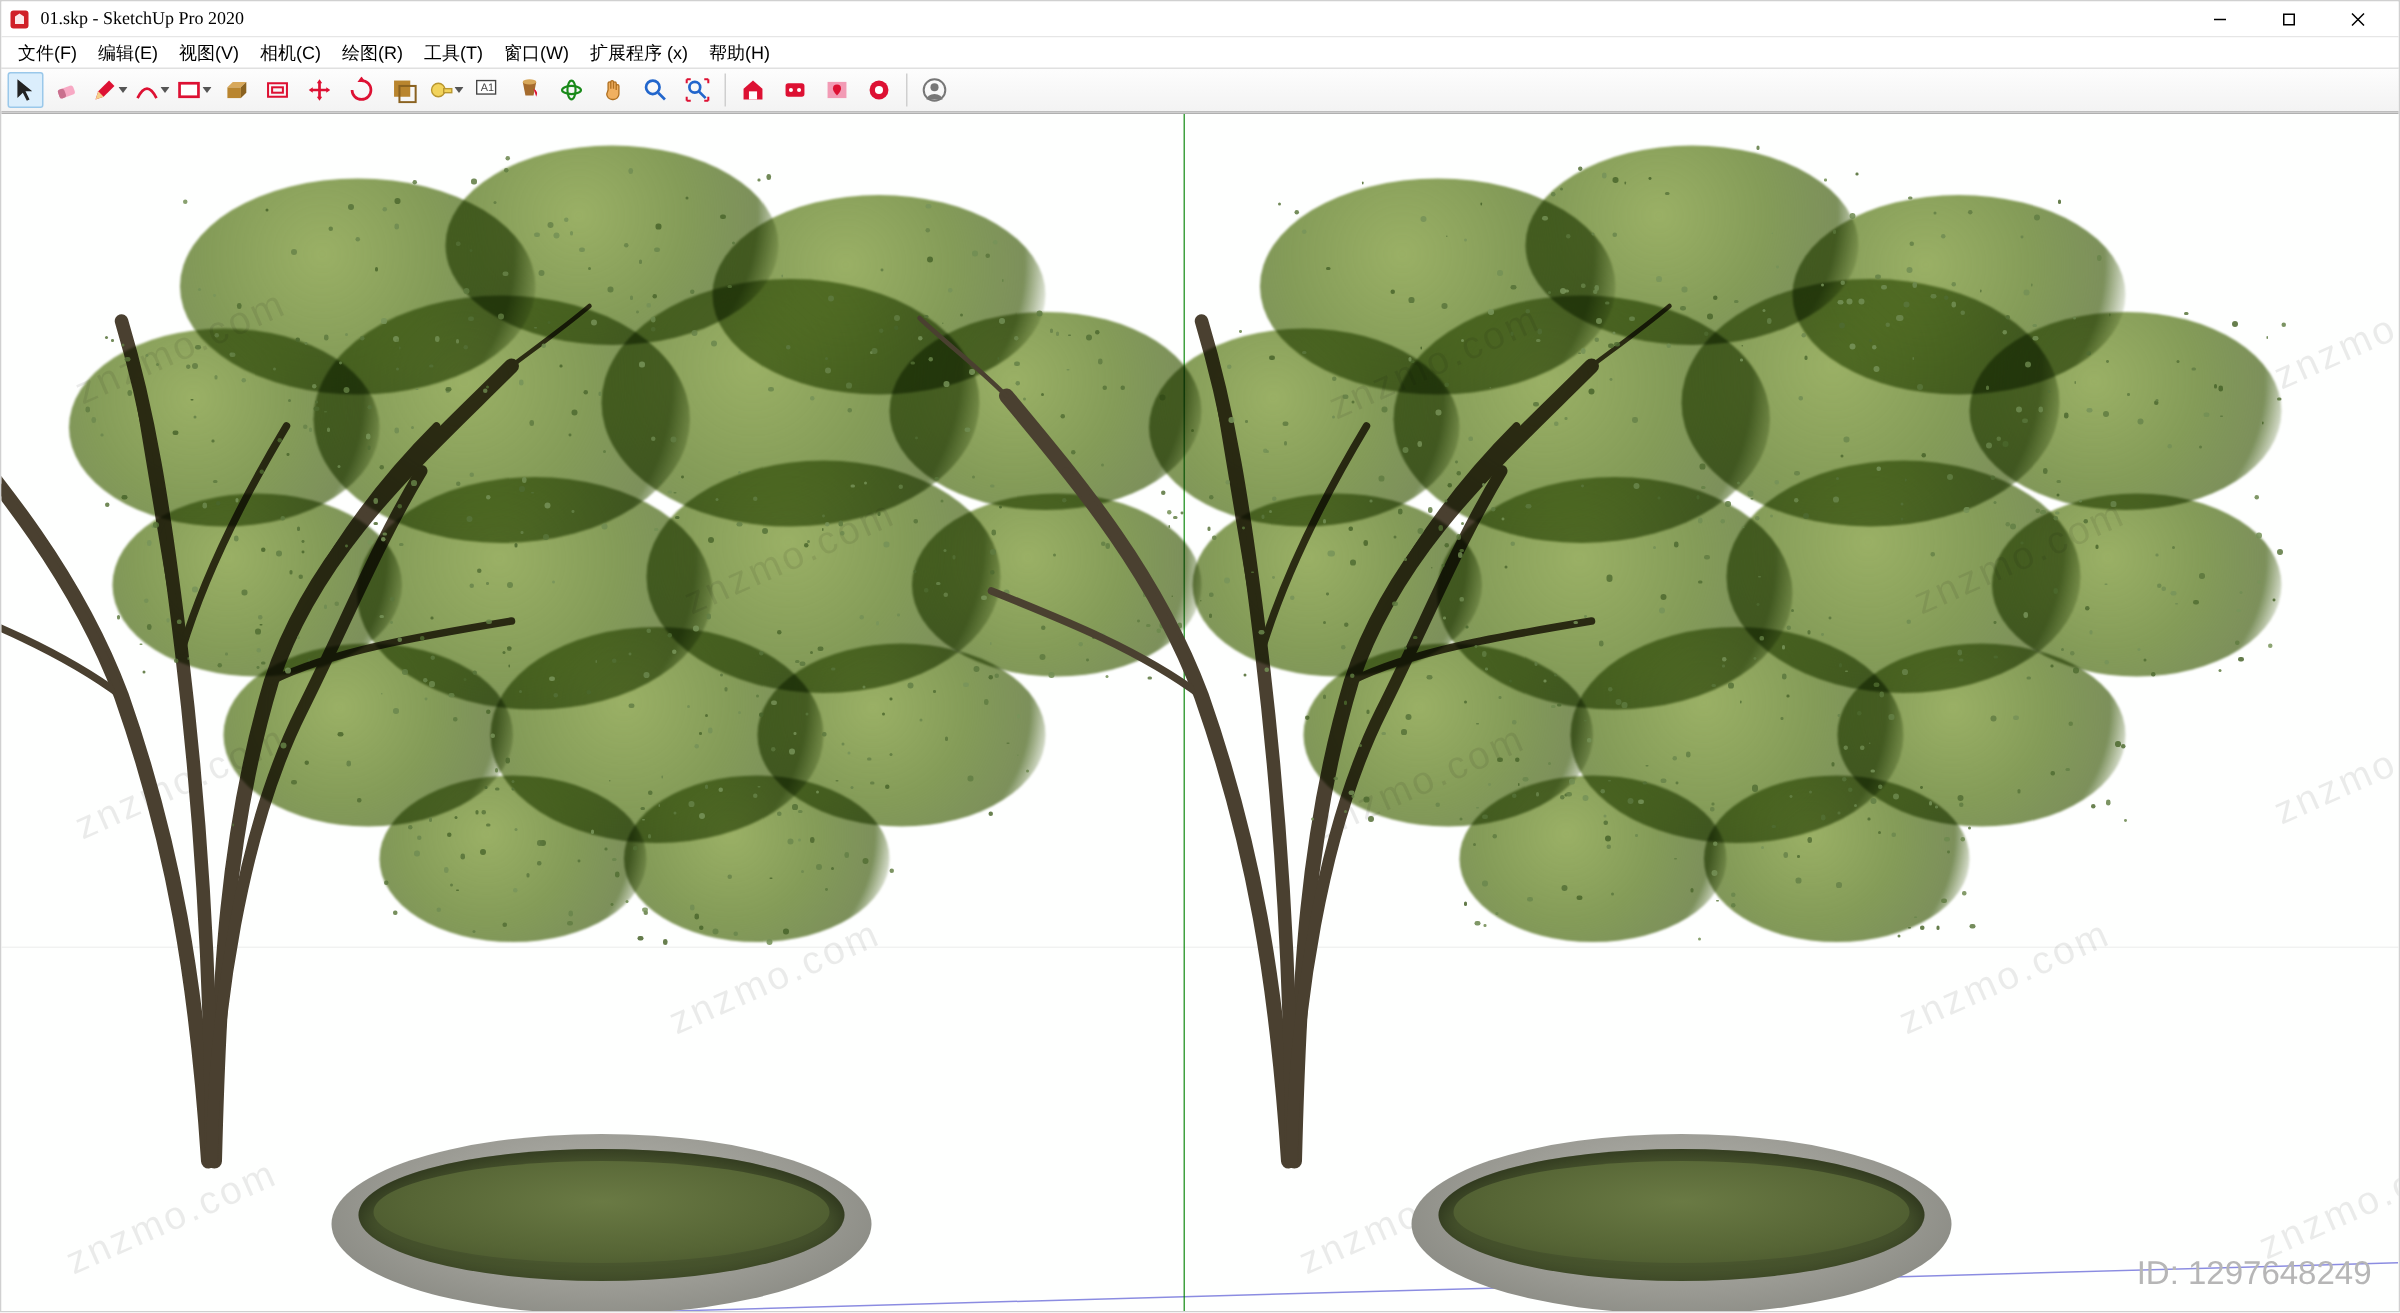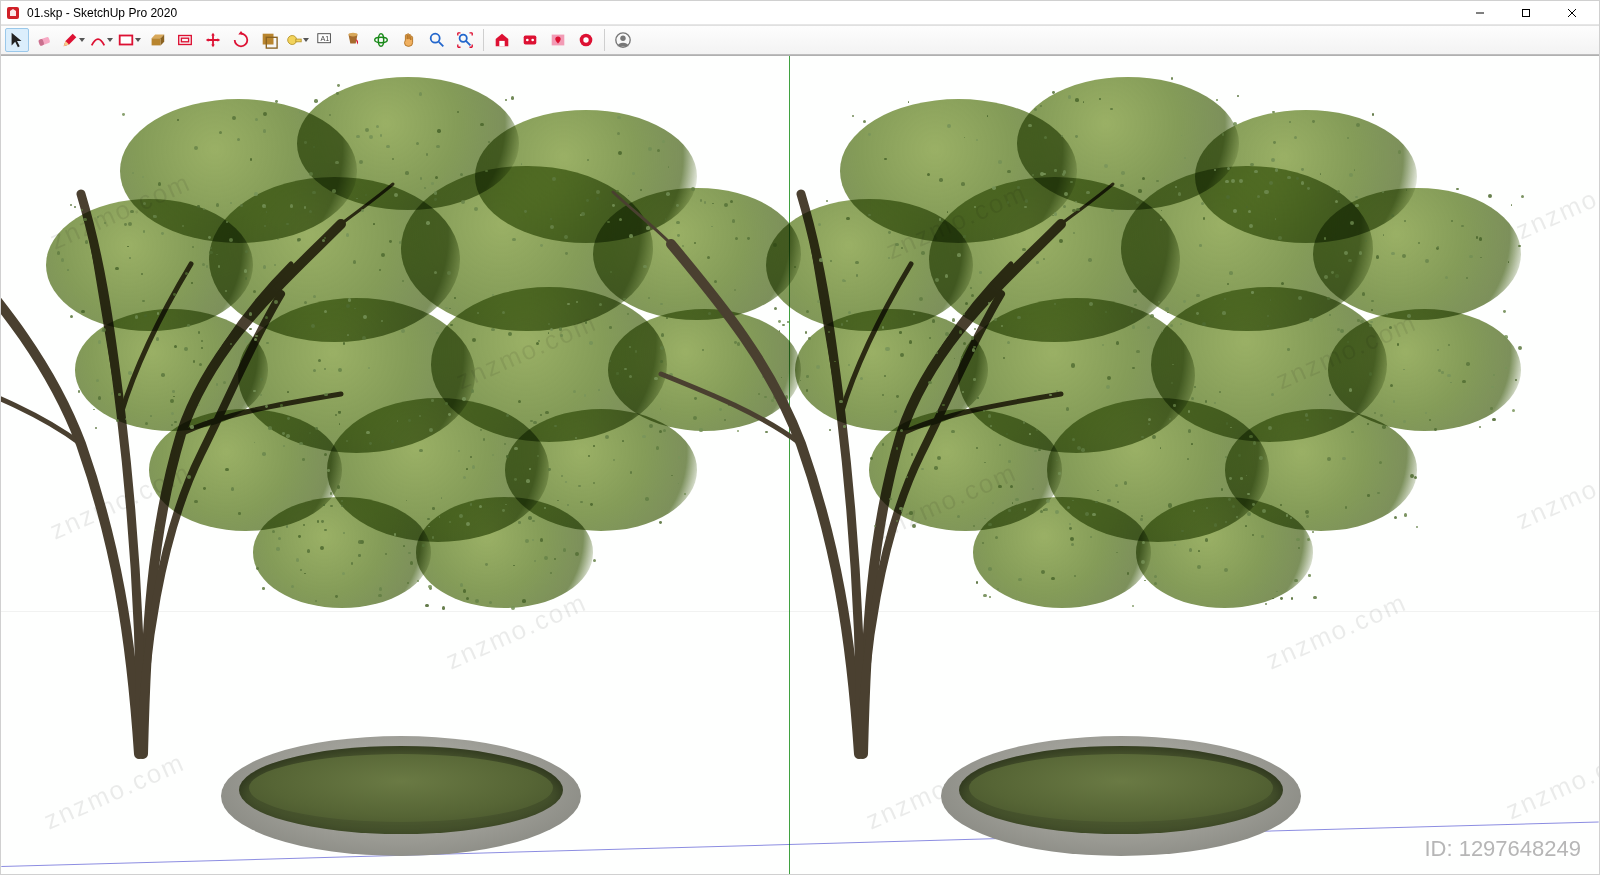--- a/index.html
+++ b/index.html
@@ -8,21 +8,21 @@
     font-family: "Microsoft YaHei", "Segoe UI", Tahoma, sans-serif;
     font-size: 12px; background: #fff; overflow: hidden;
   }
   .window { width: 1600px; height: 875px; border: 1px solid #d0d0d0; display: flex; flex-direction: column; background:#fff; }
   .titlebar {
     height: 24px; display: flex; align-items: center; background: #fff;
     border-bottom: 1px solid #e6e6e6; padding: 0 4px; gap: 6px;
     font-size: 12px; color: #000;
   }
   .titlebar .app-icon { width: 16px; height: 16px; display:flex; align-items:center; justify-content:center;}
-  .titlebar .title-text { flex: 0 0 auto; }
+  .titlebar .title-text { flex: 0 0 auto; font-family: Liberation Serif, serif; }
   .titlebar .title-spacer { flex: 1 1 auto; }
   .win-controls { display: flex; height: 100%; }
   .win-btn {
     width: 46px; height: 100%; display: flex; align-items: center; justify-content: center;
     color: #333;
   }
 
   .menubar {
     height: 20px; display: flex; align-items: center; padding: 0 4px;
     font-size: 12px; color: #000; gap: 0; background:#fff;
@@ -130,20 +130,31 @@
           </svg>
       </div>
       <div class="win-btn close">
         <svg width="10" height="10" viewBox="0 0 10 10">
             <path d="M1 1 L9 9 M9 1 L1 9" stroke="#000" stroke-width="1"></path>
           </svg>
       </div>
     </div>
   </div>
 
+  <div class="menubar" id="menubar">
+      <div class="menu-item">文件(F)</div>
+      <div class="menu-item">编辑(E)</div>
+      <div class="menu-item">视图(V)</div>
+      <div class="menu-item">相机(C)</div>
+      <div class="menu-item">绘图(R)</div>
+      <div class="menu-item">工具(T)</div>
+      <div class="menu-item">窗口(W)</div>
+      <div class="menu-item">扩展程序 (x)</div>
+      <div class="menu-item">帮助(H)</div>
+    </div>
 
   <div class="toolbar" id="toolbar">
       <div class="tool active">
         <span>
           <svg width="18" height="18" viewBox="0 0 20 20">
             <path d="M4 2 L4 16 L8 12 L11 18 L13 17 L10 11 L15 11 Z" fill="#222"></path>
           </svg>
         </span>
       </div>
       <div class="tool">

